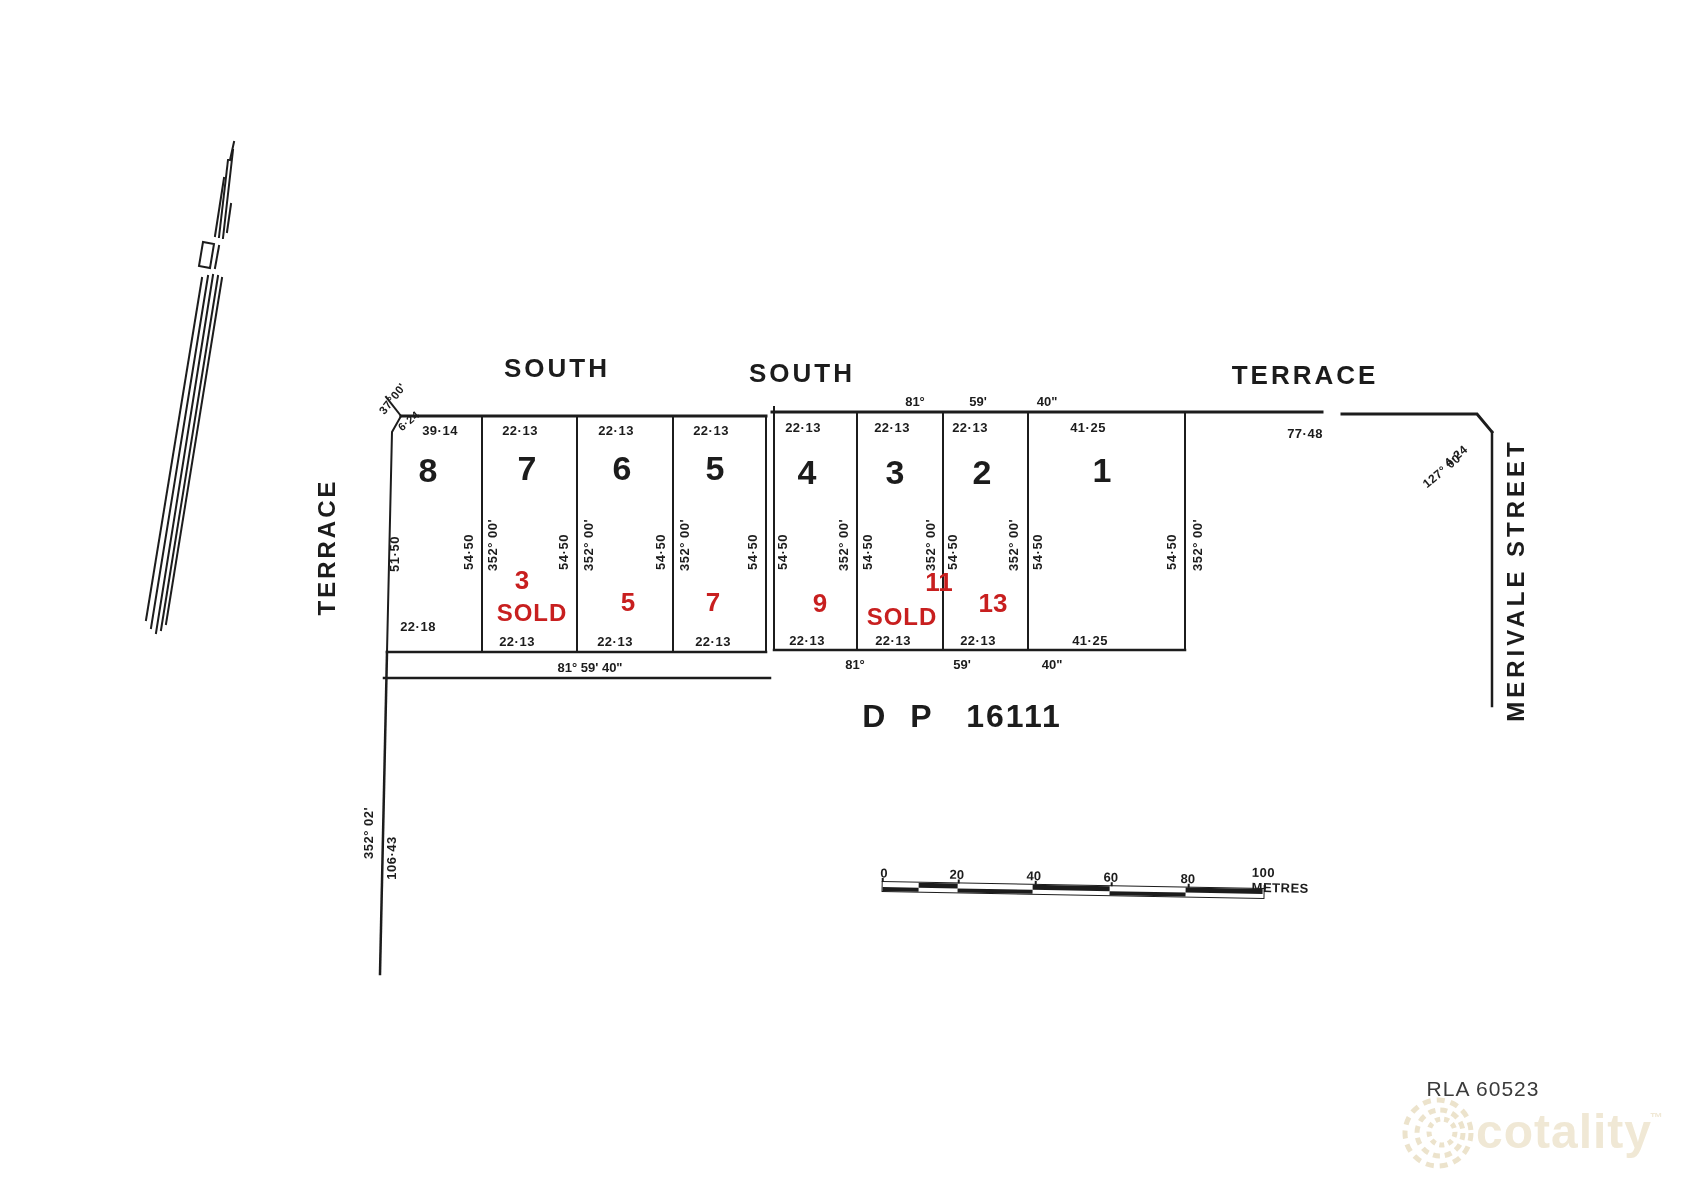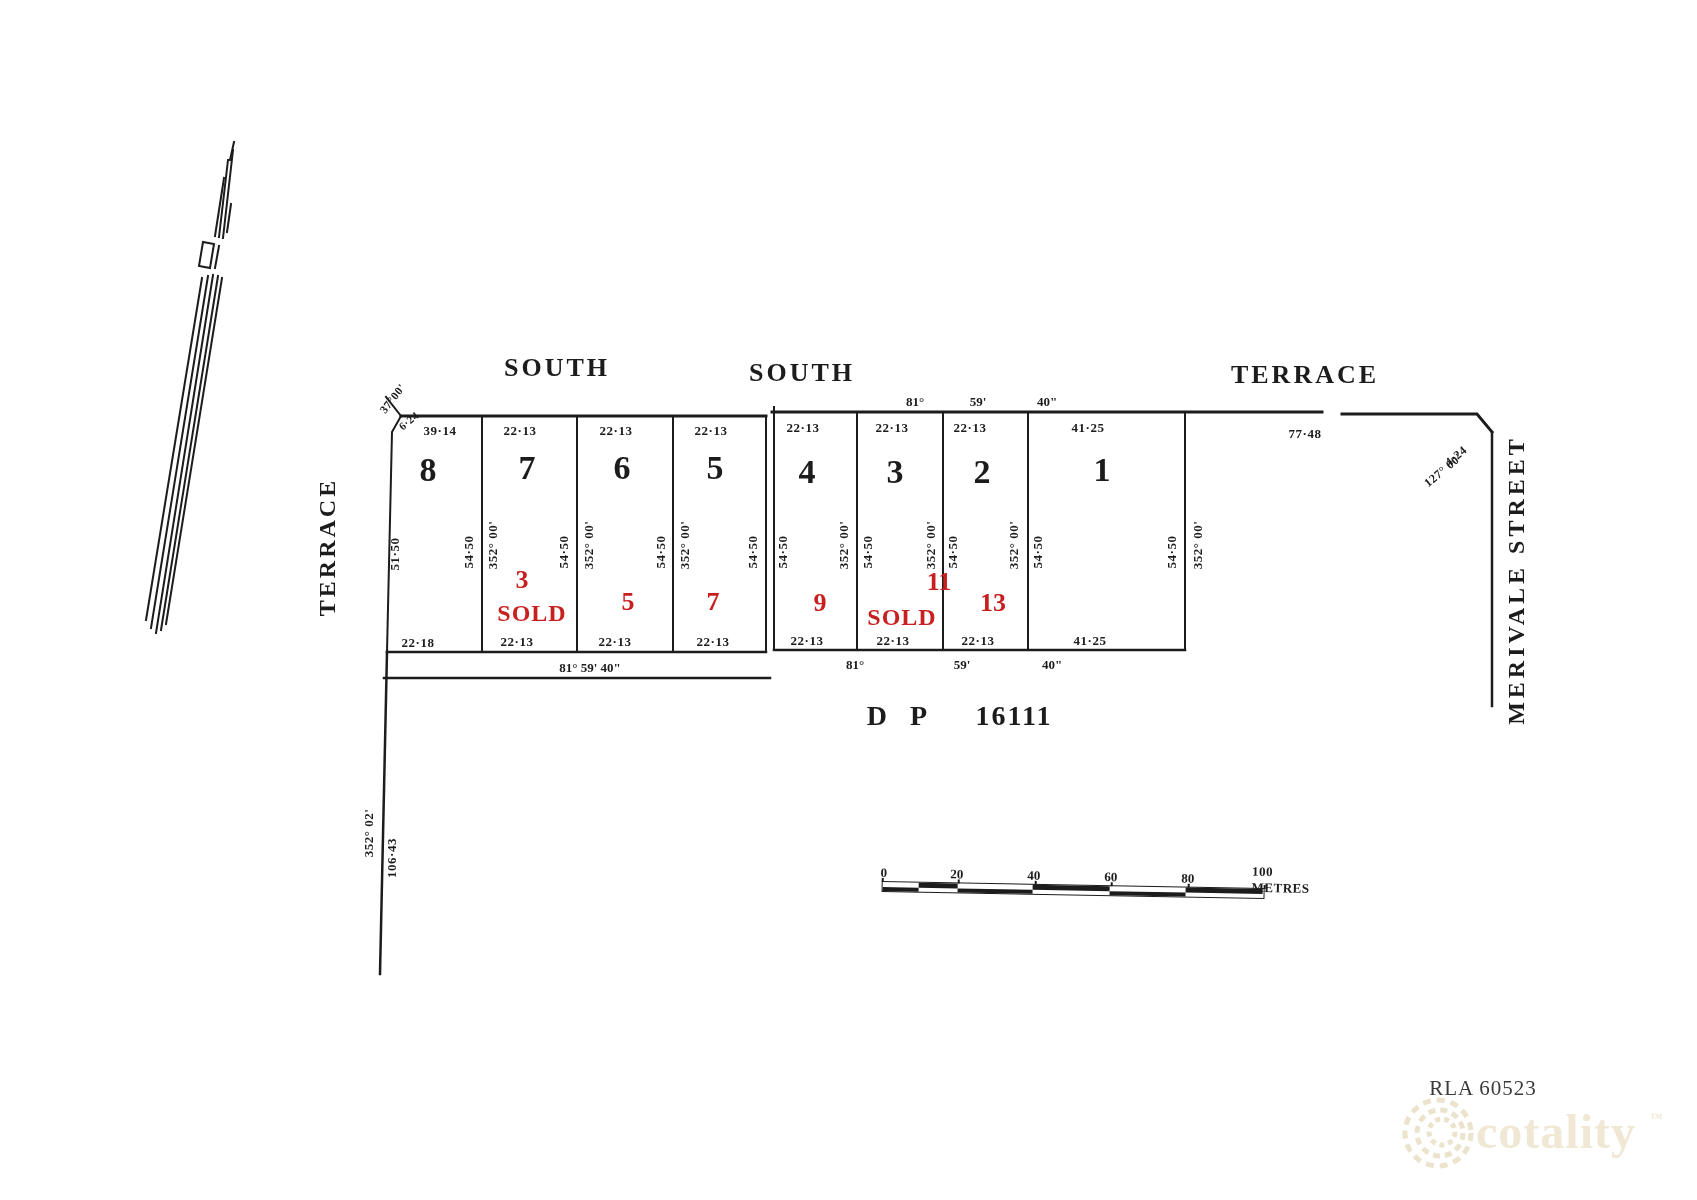--- a/index.html
+++ b/index.html
@@ -1,37 +1,37 @@
 <!DOCTYPE html>
 <html style="--ink: #1c1c1c; --sold-red: #c81f1f; --title-red: #cc1d1d; --watermark-tan: #f0e8d5; --watermark-swirl: #ece3cc; --ref-gray: #3b3b3b;"><head>
 <meta charset="utf-8">
 <style>
   html,body{margin:0;padding:0;background:#ffffff;}
   #canvas{
     position:relative;
     width:1697px;height:1200px;
     background:#ffffff;
-    font-family:Liberation Serif, serif;
+    font-family:Liberation Sans, sans-serif;
     color:var(--ink,#1c1c1c);
     overflow:hidden;
   }
   #linework{position:absolute;left:0;top:0;}
   .c{position:absolute;transform:translate(-50%,-50%);white-space:nowrap;line-height:1;}
   .v{position:absolute;transform:translate(-50%,-50%) rotate(-90deg);white-space:nowrap;line-height:1;}
   .r40{position:absolute;transform:translate(-50%,-50%) rotate(-40deg);white-space:nowrap;line-height:1;}
   .r52{position:absolute;transform:translate(-50%,-50%) rotate(-52deg);white-space:nowrap;line-height:1;}
   .lbl{font-size:13px;font-weight:700;letter-spacing:.5px;}
   .brg{font-size:13px;font-weight:700;}
   .street{font-size:26px;font-weight:700;letter-spacing:3px;}
   .street-v{font-size:24px;font-weight:700;letter-spacing:3px;}
   .lotnum{font-size:34px;font-weight:700;}
   .red{color:var(--sold-red,#c81f1f);font-weight:700;}
   .rednum{font-size:26px;}
   .redsold{font-size:24px;letter-spacing:1px;}
-  .dp{font-size:28px;font-weight:600;letter-spacing:2px;}
+  .dp{font-size:32px;font-weight:600;letter-spacing:2px;}
   .title{font-size:31px;font-weight:700;color:var(--title-red,#cc1d1d);}
   .ref{font-size:21px;font-weight:400;color:var(--ref-gray,#3b3b3b);letter-spacing:1px;}
   .wm-text{position:absolute;font-size:48px;font-weight:600;letter-spacing:1px;color:var(--watermark-tan,#f0e8d5);}
   .wm-tm{position:absolute;font-size:13px;font-weight:700;color:var(--watermark-tan,#f0e8d5);}
   
   #scalebar{position:absolute;left:880px;top:866px;width:400px;height:34px;transform:rotate(1.05deg);transform-origin:left top;}
   #scalebar .tick-lbl{position:absolute;transform:translate(-50%,-50%);font-size:13px;font-weight:700;top:7px;}
   #scalebar .end-lbl{position:absolute;left:372px;top:7px;transform:translate(0,-50%);font-size:13px;font-weight:700;letter-spacing:.5px;}
   #sb-bar{position:absolute;left:2px;top:15px;width:383px;height:11px;border:1.5px solid var(--ink,#1c1c1c);box-sizing:border-box;}
   .sb-cell{position:absolute;background:var(--ink,#1c1c1c);height:4.5px;}
@@ -155,21 +155,21 @@
   <span class="v lbl" style="left:782px;top:552px;">54·50</span>
   <span class="v lbl" style="left:843px;top:545px;">352° 00'</span>
   <span class="v lbl" style="left:867px;top:552px;">54·50</span>
   <span class="v lbl" style="left:930px;top:545px;">352° 00'</span>
   <span class="v lbl" style="left:952px;top:552px;">54·50</span>
   <span class="v lbl" style="left:1013px;top:545px;">352° 00'</span>
   <span class="v lbl" style="left:1037px;top:552px;">54·50</span>
   <span class="v lbl" style="left:1171px;top:552px;">54·50</span>
   <span class="v lbl" style="left:1197px;top:545px;">352° 00'</span>
 
-  <span class="c lbl" style="left:418px;top:642px;">22·18</span>
+  <span class="c lbl" style="left:418px;top:626px;">22·18</span>
   <span class="c lbl" style="left:517px;top:641px;">22·13</span>
   <span class="c lbl" style="left:615px;top:641px;">22·13</span>
   <span class="c lbl" style="left:713px;top:641px;">22·13</span>
   <span class="c lbl" style="left:807px;top:640px;">22·13</span>
   <span class="c lbl" style="left:893px;top:640px;">22·13</span>
   <span class="c lbl" style="left:978px;top:640px;">22·13</span>
   <span class="c lbl" style="left:1090px;top:640px;">41·25</span>
 
   <span class="c brg" style="left:590px;top:667px;">81° 59' 40"</span>
   <span class="c brg" style="left:855px;top:664px;">81°</span>

